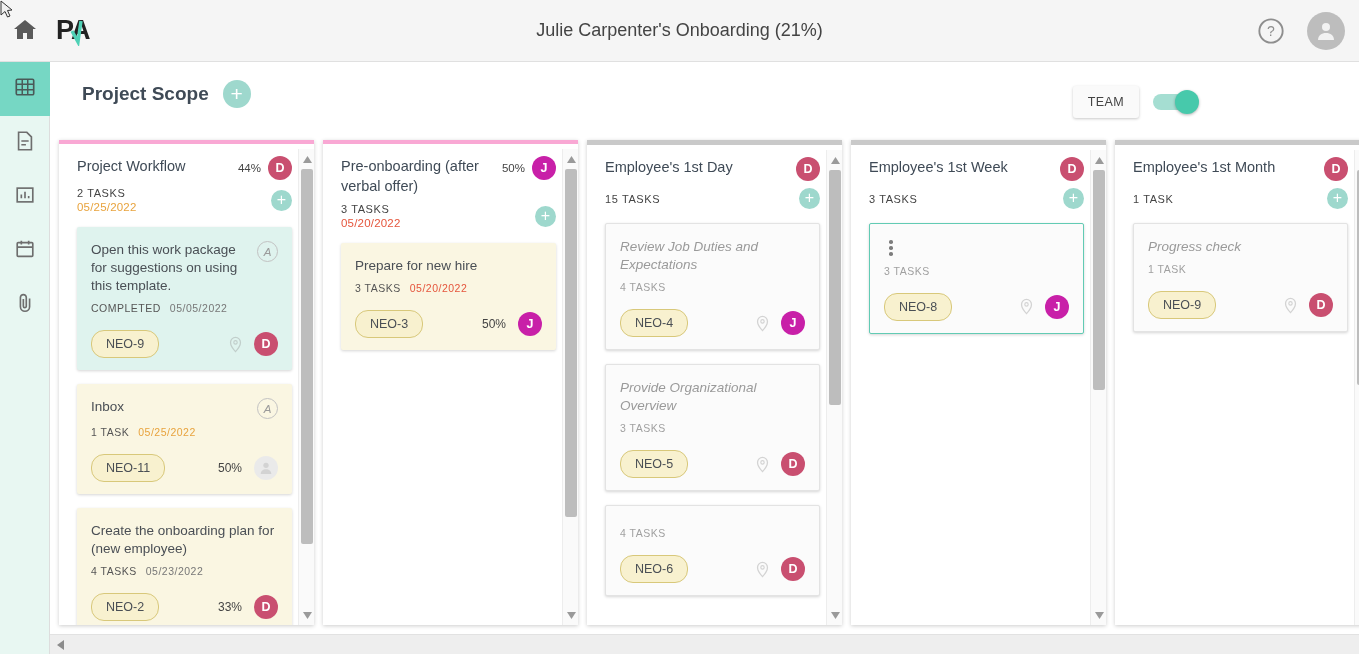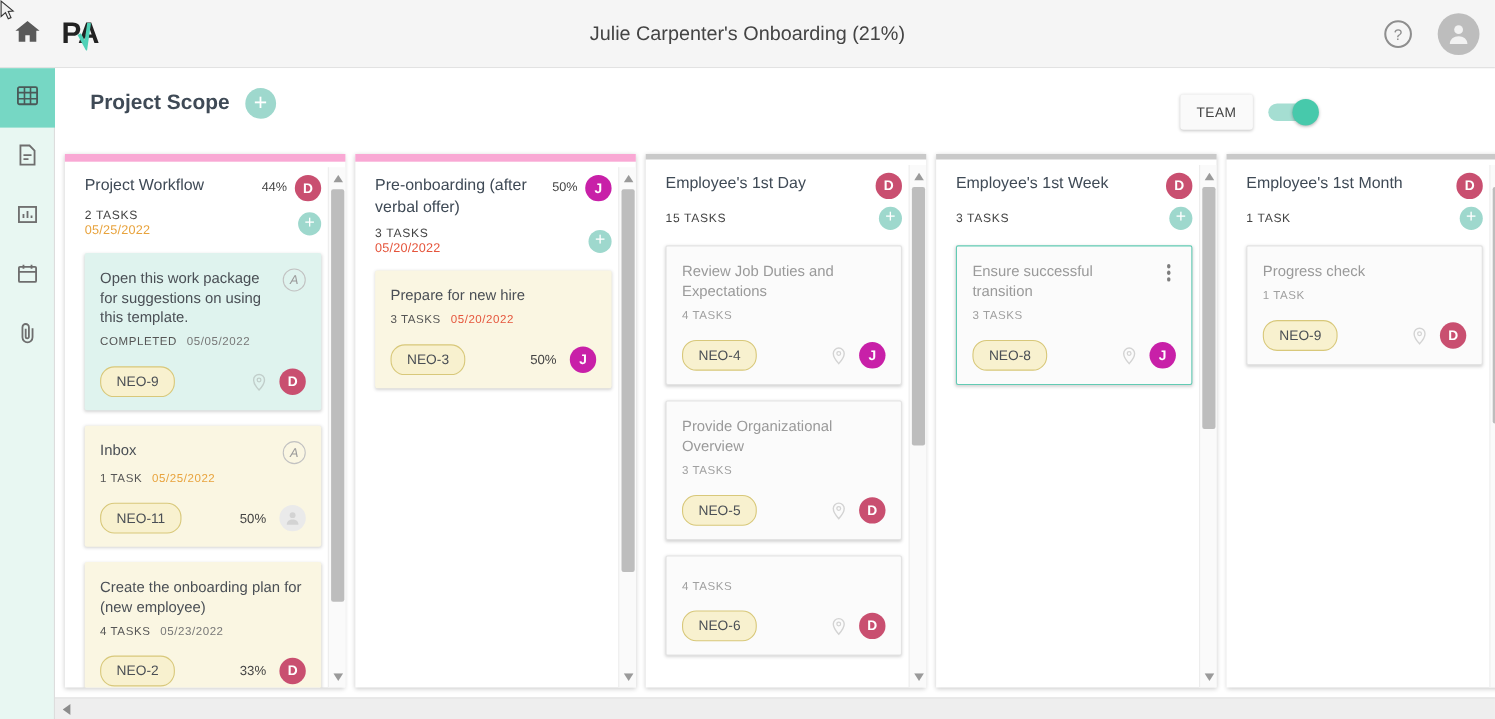--- a/index.html
+++ b/index.html
@@ -117,21 +117,21 @@
   }
   .column {
     width: 255px; height: 485px;
     position: relative;
     background: #ffffff;
     box-shadow: 0 1px 4px rgba(0,0,0,.2);
     margin-left: 9px;
     flex: none;
     overflow: hidden;
   }
-  .column.gold { border-top: 7px solid #f9a8d4; }
+  .column.gold { border-top: 4px solid #f9a8d4; }
   .column.grey { border-top: 5px solid #c9c9c9; }
   .col-inner {
     position: absolute; inset: 0;
     padding: 12px 22px 0 18px;
     overflow: hidden;
   }
   .col-head-row {
     display: flex; align-items: flex-start; justify-content: space-between;
   }
   .col-title {
@@ -177,21 +177,21 @@
     box-shadow: 0 1px 3px rgba(0,0,0,.17);
     cursor: pointer;
   }
   .card.cream { background: #faf6e2; }
   .card.mint  { background: #dff3ee; }
   .card.white { background: #fbfbfb; border: 1px solid #e3e3e3; }
   .card.selected { background: #fbfbfb; border: 1.5px solid #62cbb4; }
   .card-top { display: flex; justify-content: space-between; align-items: flex-start; gap: 6px; }
   .card-title { font-size: 13.5px; line-height: 18px; color: #55595e; }
   .card.cream .card-title, .card.mint .card-title { color: #4a4f55; }
-  .card.white .card-title, .card.selected .card-title { color: #9a9a9a; }
+  .card.white .card-title, .card.selected .card-title { color: #9a9a9a; font-style: italic; }
   .badge-a {
     width: 21px; height: 21px; border-radius: 50%;
     border: 1px solid #c2c2c2; color: #9a9a9a;
     font-size: 11.5px; font-style: italic;
     display: flex; align-items: center; justify-content: center;
     flex: none;
   }
   .kebab { display: flex; flex-direction: column; gap: 2.5px; padding: 2px 5px; cursor: pointer; flex:none;}
   .kebab span { width: 3.5px; height: 3.5px; border-radius: 50%; background: #7d7d7d; }
   .card-meta { margin-top: 7px; font-size: 10.5px; letter-spacing: .5px; display: flex; gap: 9px; align-items: baseline;}
@@ -577,21 +577,20 @@
           </div>
           <div class="col-sub-row">
             <div>
               <div class="col-tasks">3 TASKS</div>
             </div>
             <span class="col-add">+</span>
           </div>
           <div class="cards">
             <div class="card selected">
               <div class="card-top">
-                <div class="card-title">Ensure successful transition</div>
                 <span class="kebab">
                   <span></span>
                   <span></span>
                   <span></span>
                 </span>
               </div>
               <div class="card-meta">
                 <span class="meta-tasks">3 TASKS</span>
               </div>
               <div class="card-foot">

